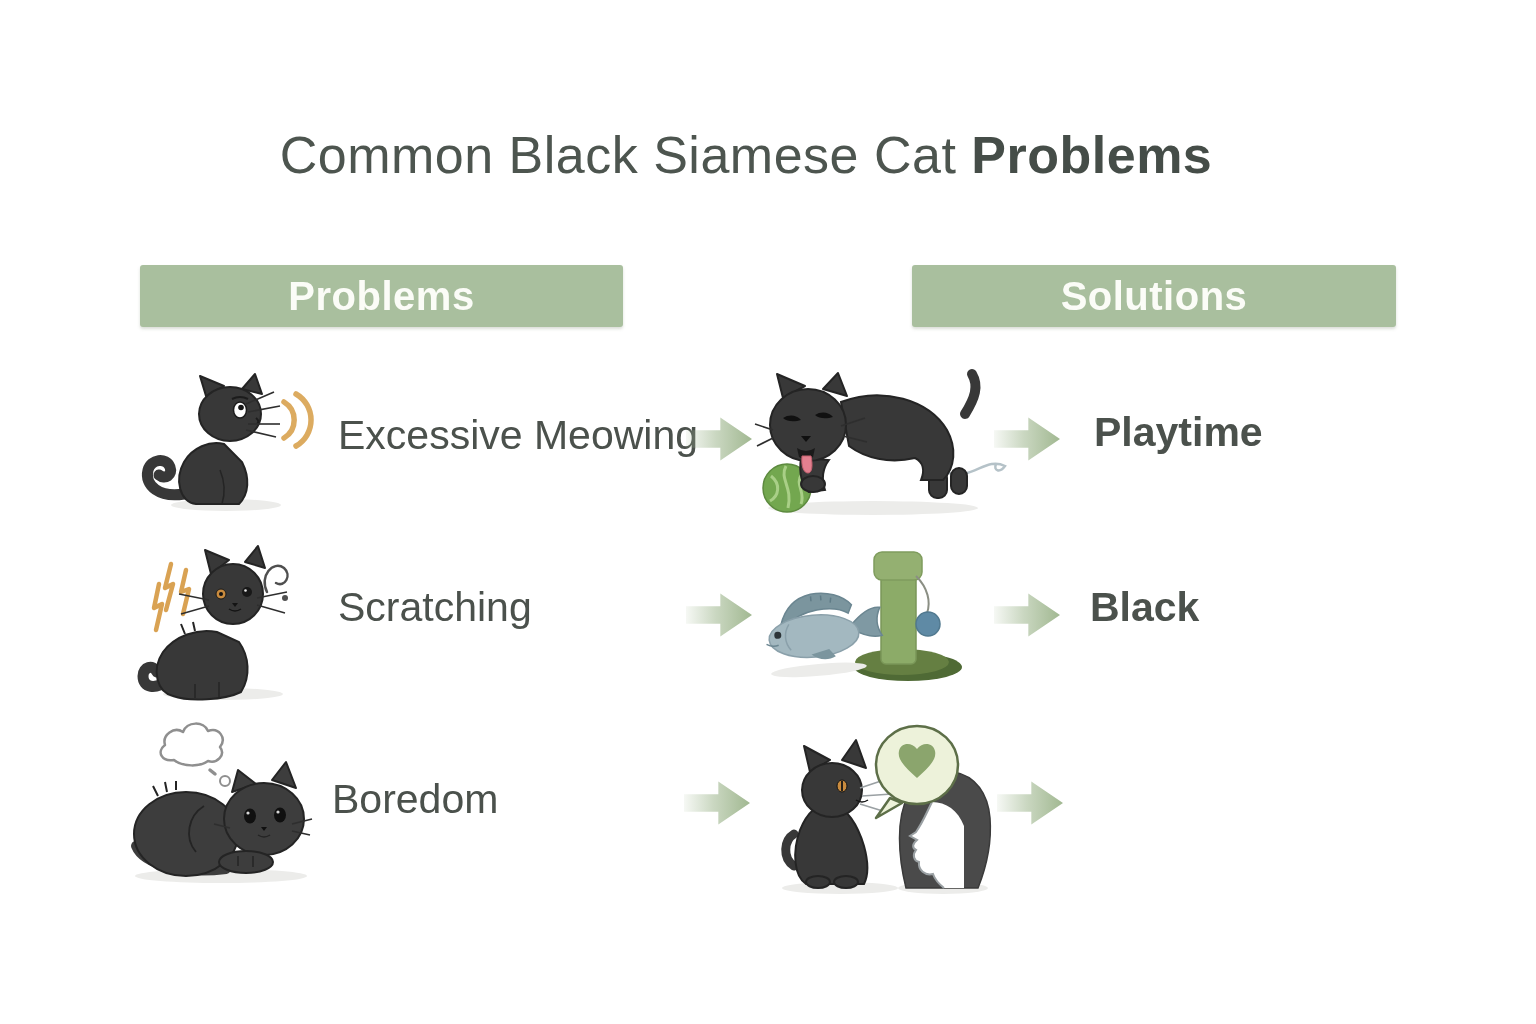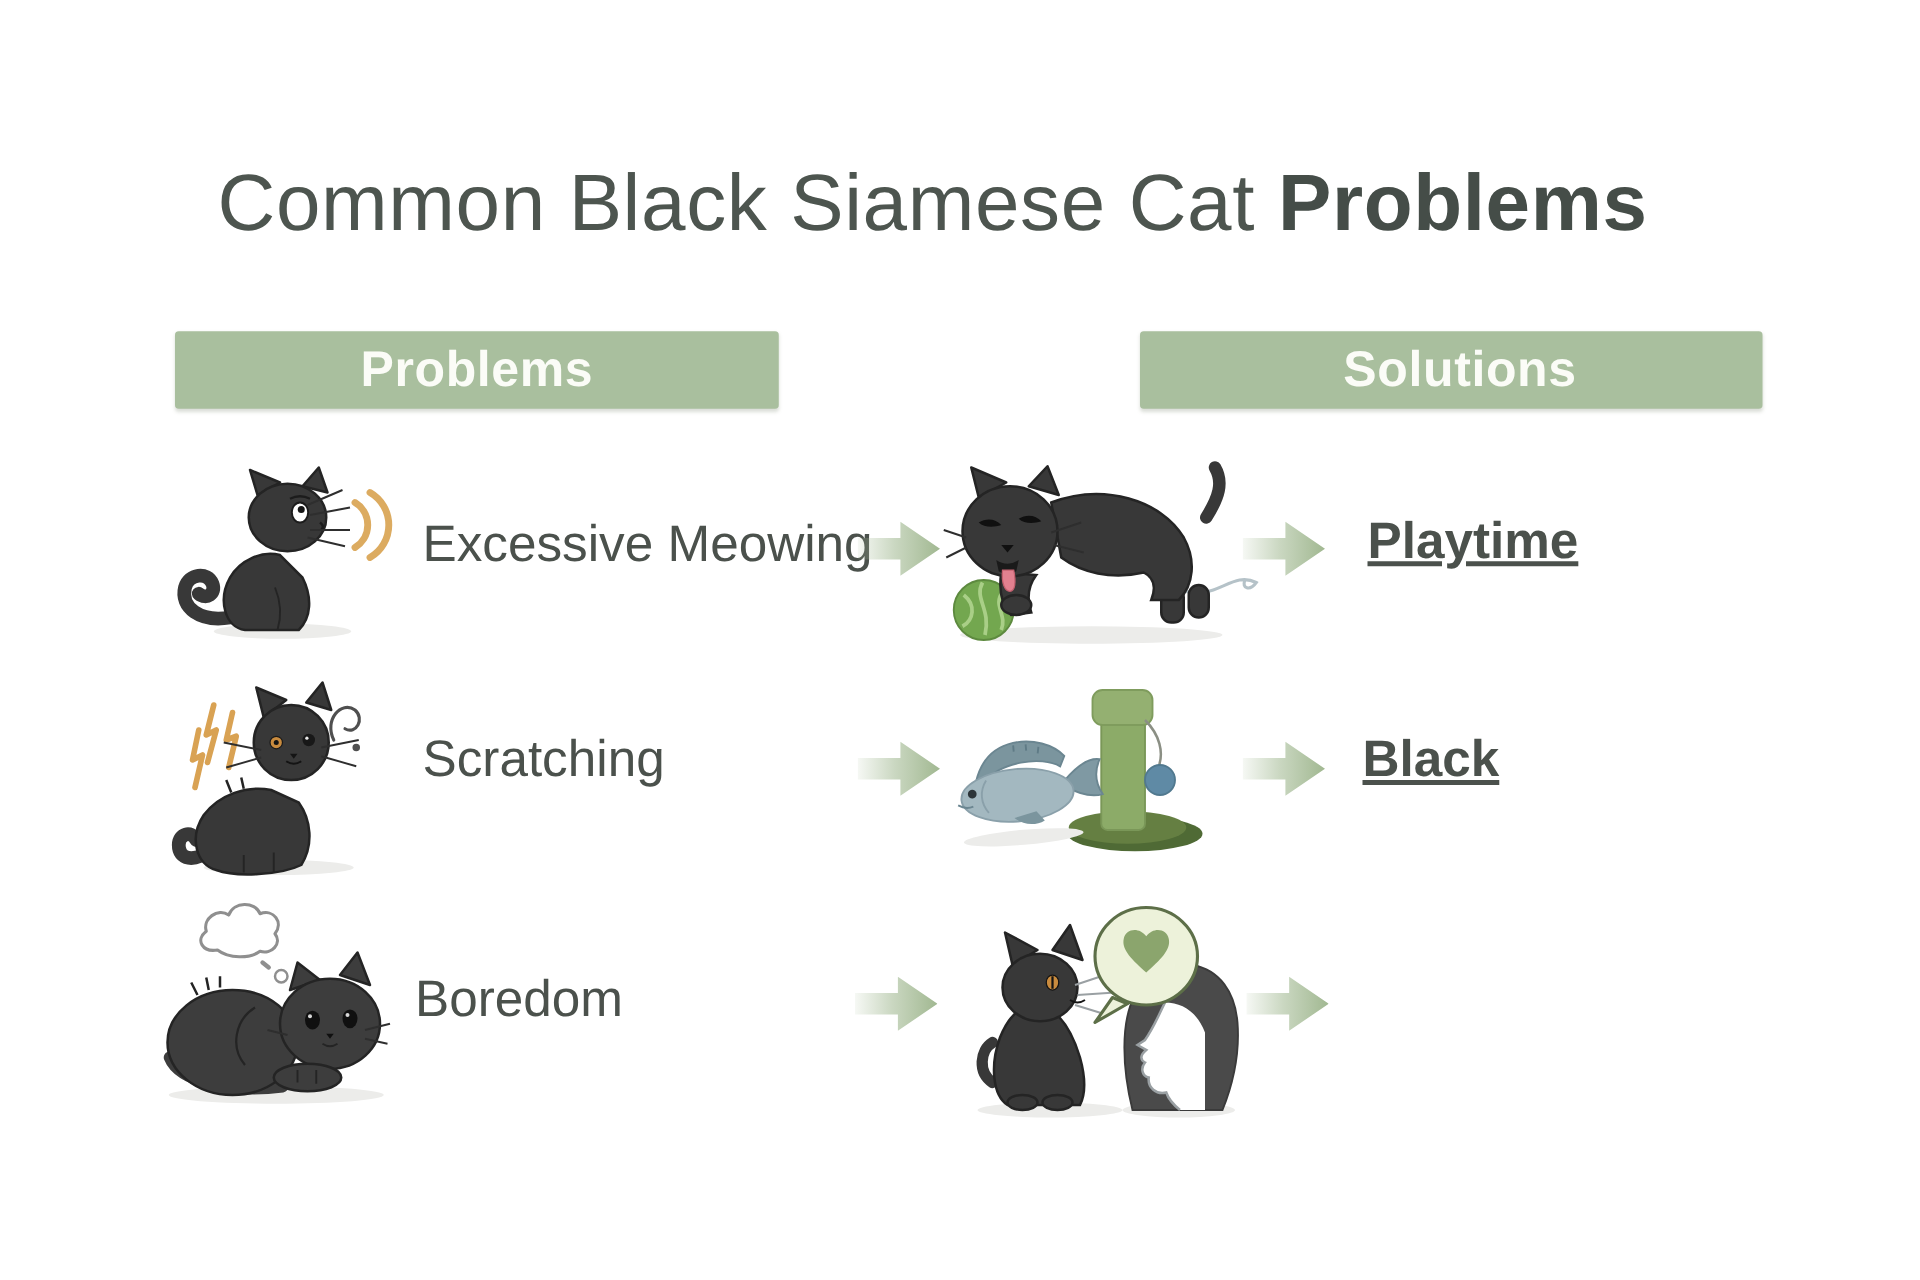--- a/index.html
+++ b/index.html
@@ -1,28 +1,28 @@
 <!DOCTYPE html>
 <html><head>
 <meta charset="utf-8">
 <style>
   html,body{margin:0;padding:0;background:#fff;}
   .canvas{position:relative;width:1536px;height:1024px;background:#ffffff;overflow:hidden;
           font-family:"Liberation Sans",sans-serif;}
   .abs{position:absolute;}
-  .title{left:0;top:126px;width:1492px;text-align:center;font-size:64px;line-height:1.15;
+  .title{left:0;top:126px;width:1492px;text-align:center;font-size:52px;line-height:1.15;
          color:#4d554f;letter-spacing:.5px;}
   .title .bold{font-weight:700;color:#454d48;}
   .bar{height:62px;border-radius:3px;background:#a9bf9e;display:flex;align-items:center;
        justify-content:center;color:#fbfcf7;font-size:40px;font-weight:700;letter-spacing:.5px;
        box-shadow:0 2px 3px rgba(110,125,100,.25);}
   .bar-problems{left:140px;top:265px;width:483px;}
-  .bar-solutions{left:912px;top:265px;width:484px;padding-left:14px;}
+  .bar-solutions{left:912px;top:265px;width:484px;}
   .lbl{font-size:41px;color:#4b514c;white-space:nowrap;line-height:1.1;}
-  .b700{font-weight:700;text-decoration:underline;}
+  .b700{font-weight:700;}
   .arrow{width:66px;height:48px;
          background:linear-gradient(to right,rgba(167,189,152,.10) 0%,rgba(167,189,152,.60) 45%,#a1b891 100%);
          clip-path:polygon(0% 32%,52% 32%,52% 5%,100% 50%,52% 95%,52% 68%,0% 68%);}
   svg{display:block;overflow:visible;}
 </style>
 </head>
 <body>
 
 <div class="canvas">
 

